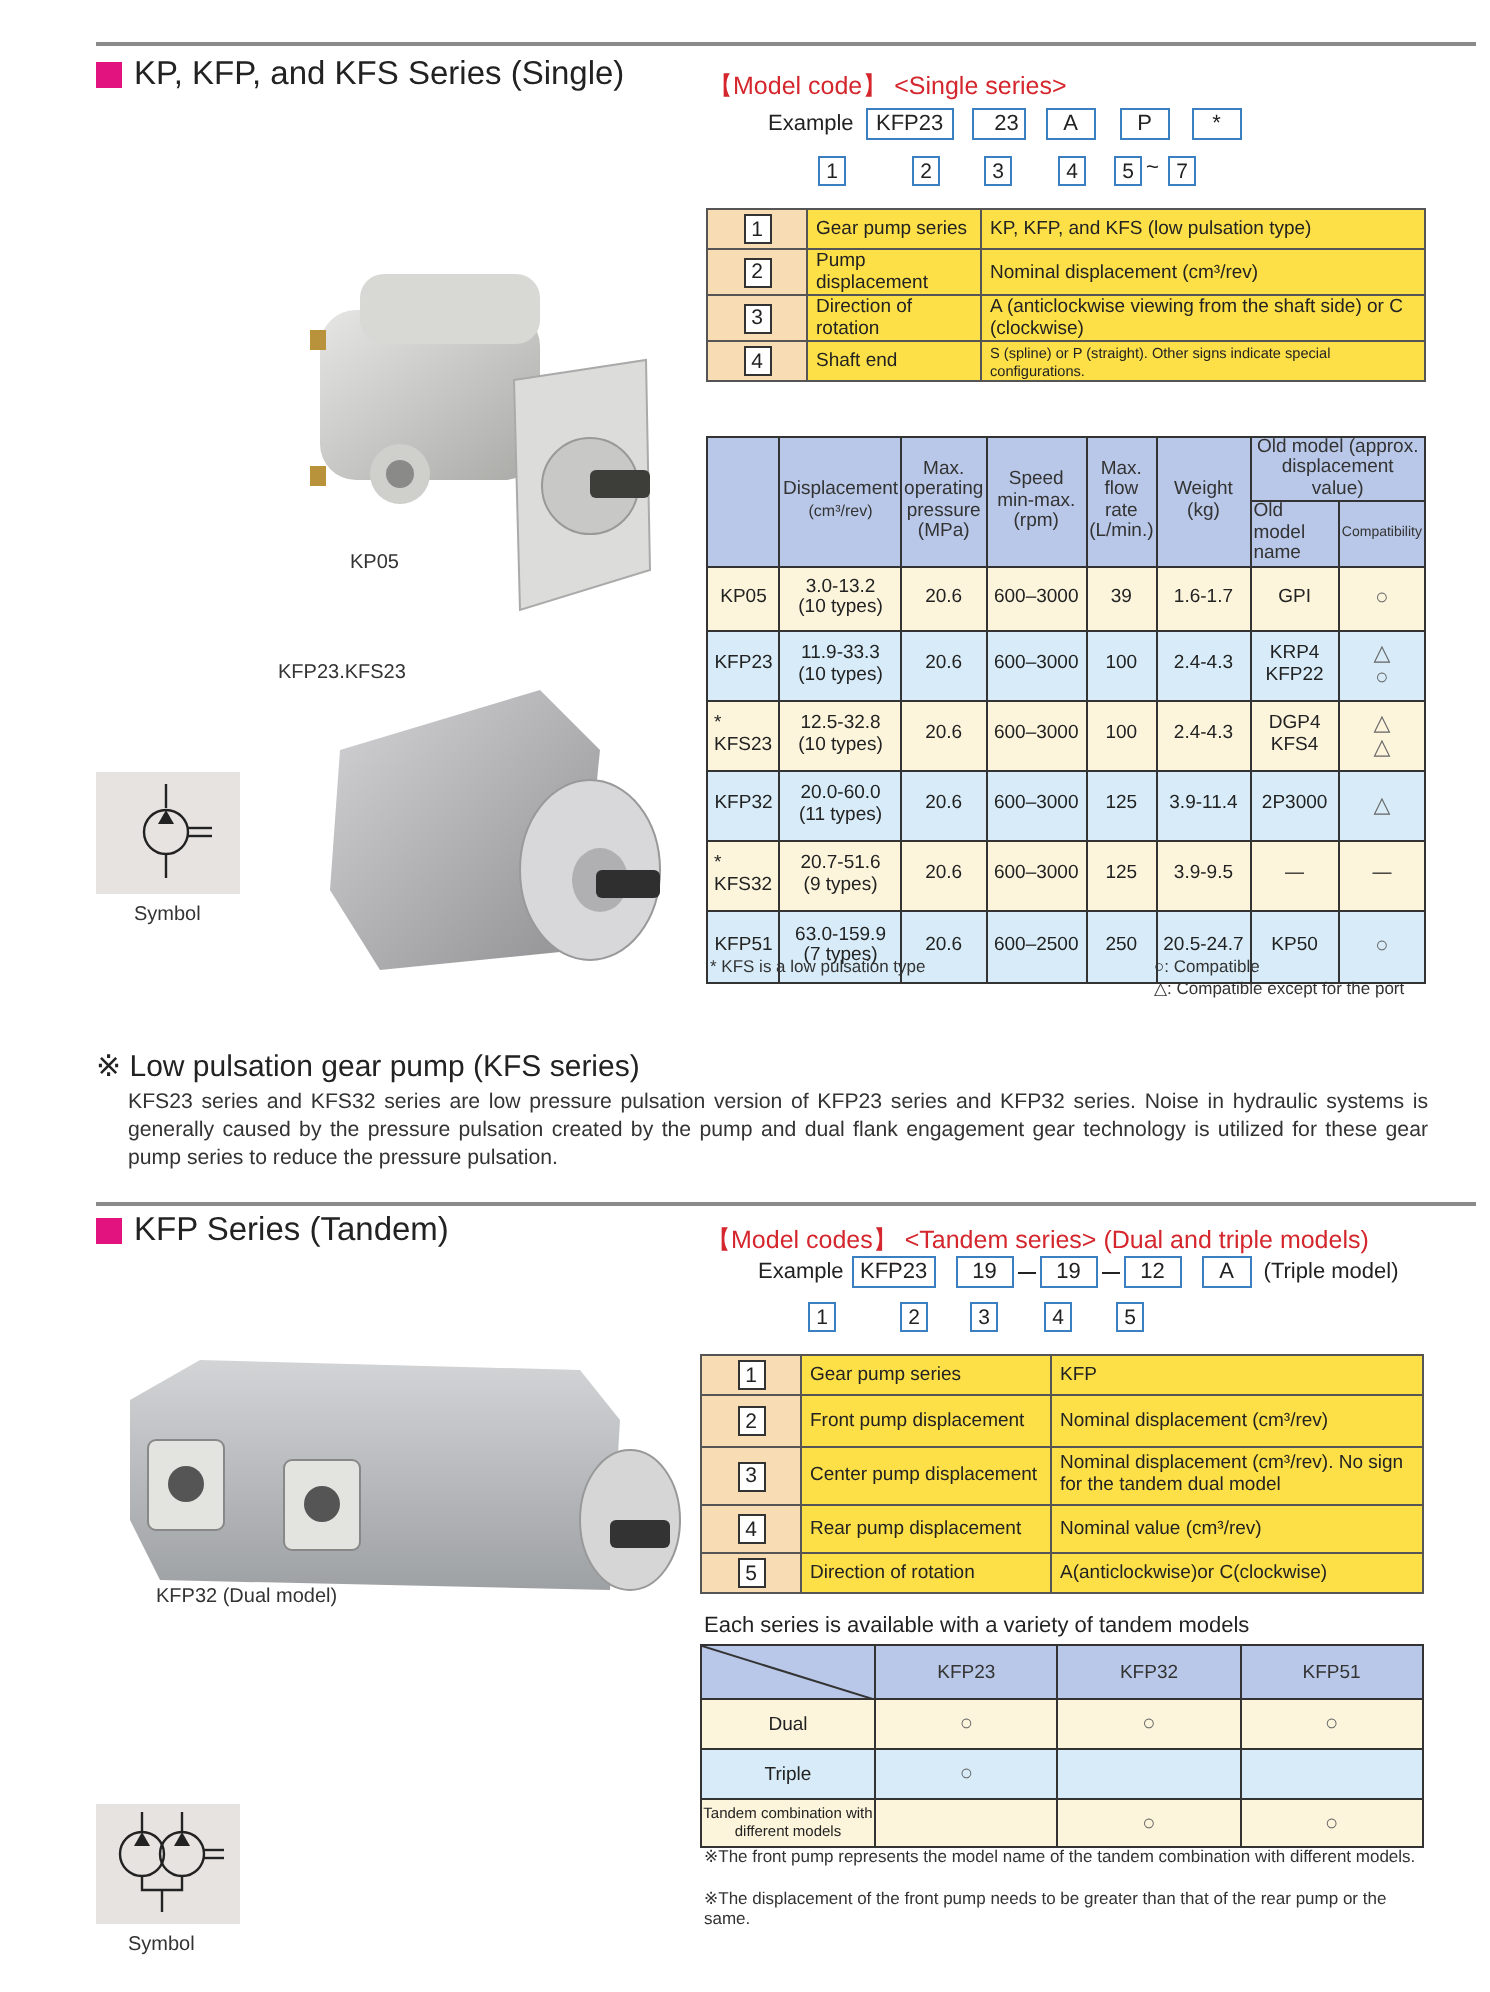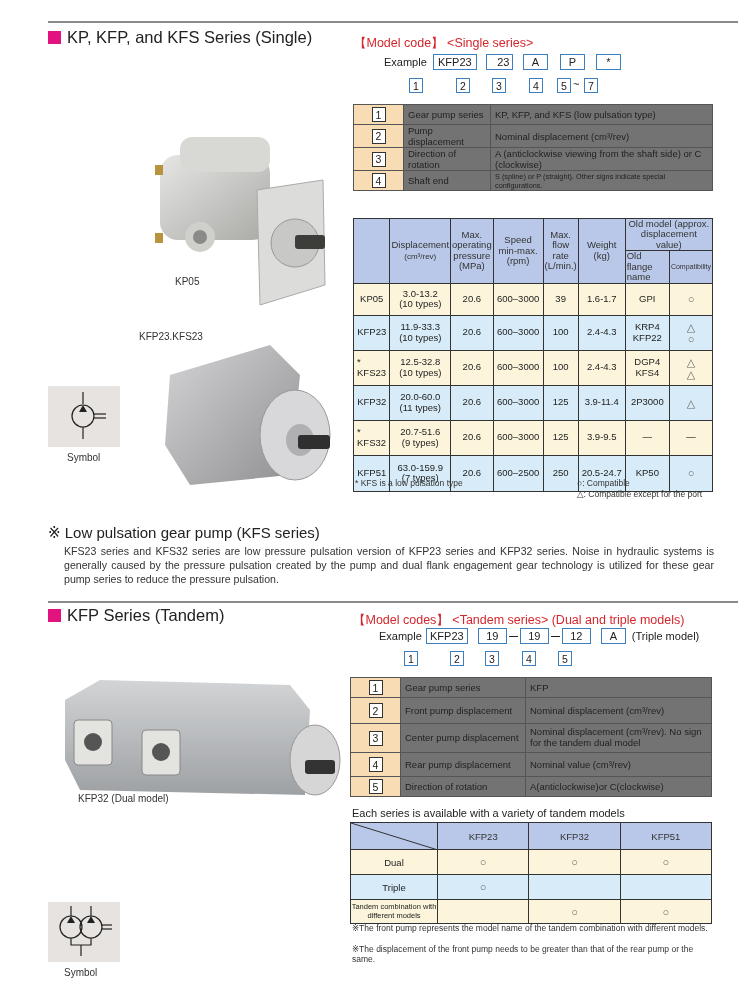--- a/index.html
+++ b/index.html
@@ -12,21 +12,21 @@
 
   .red-title { position: absolute; color: #d4262c; font-size: 12.5px; white-space: nowrap; }
   .example-row { position: absolute; display: flex; align-items: center; font-size: 11px; white-space: nowrap; margin-left: 32px; }
   .example-row .lbl { margin-right: 4px; }
   .box { border: 1px solid #3a7fc0; height: 16px; padding: 0 6px; display: inline-flex; align-items: center; justify-content: center; font-size: 11px; background: #fff; }
   .numbox { position: absolute; border: 1px solid #3a7fc0; width: 14px; height: 15px; display: flex; align-items: center; justify-content: center; font-size: 10.5px; background: #fff; }
   .tilde { position: absolute; font-size: 11px; }
   .dash { display: inline-block; width: 9px; height: 1px; background: #222; margin: 0 2px; }
 
   table { border-collapse: collapse; position: absolute; }
-  .code-tbl td { border: 1px solid #555; font-size: 9.5px; padding: 0 4px; height: 20px; background: #737373; }
+  .code-tbl td { border: 1px solid #555; font-size: 9.5px; padding: 0 4px; height: 20px; background: #fde047; }
   .code-tbl td.num { background: #f7dcb4; text-align: center; padding: 0; }
   .code-tbl td.num .nb { display: inline-flex; width: 14px; height: 15px; border: 1px solid #333; background: #fff; align-items: center; justify-content: center; font-size: 10.5px; }
   .small-txt { font-size: 8px; }
 
   .spec-tbl td, .spec-tbl th { border: 1px solid #333; font-size: 9.5px; text-align: center; padding: 0 1px; line-height: 1.1; }
   .spec-tbl th { background: #b9c8e8; font-weight: normal; color: #333; }
   .spec-tbl tr.y td { background: #fcf5dc; }
   .spec-tbl tr.b td { background: #d7ecf8; }
   .spec-tbl .sym { color: #666; font-size: 11px; }
 
@@ -101,21 +101,21 @@
       <tr style="height:20px;">
     <th rowspan="2" style="width:37px;"></th>
     <th rowspan="2" style="width:53px;"><span>Displacement</span><br><span style="font-size:8px;">(cm³/rev)</span></th>
     <th rowspan="2" style="width:40px;">Max. operating pressure (MPa)</th>
     <th rowspan="2" style="width:54px;margin-top:24px;">Speed min-max. (rpm)</th>
     <th rowspan="2" style="width:35px;">Max. flow rate (L/min.)</th>
     <th rowspan="2" style="width:50px;">Weight (kg)</th>
     <th colspan="2">Old model (approx. displacement value)</th>
   </tr>
   <tr style="height:24px;">
-    <th style="width:46px; text-align:left;">Old flange name</th>
+    <th style="width:46px; text-align:left;">Old model name</th>
     <th style="font-size:7px;">Compatibility</th>
   </tr>
   <tr class="y" style="height:32px;">
     <td><span></span><span>KP05</span></td>
     <td><span>3.0-13.2</span><br><span>(10 types)</span></td>
     <td>20.6</td>
     <td>600–3000</td>
     <td>39</td>
     <td>1.6-1.7</td>
     <td>GPI</td>

